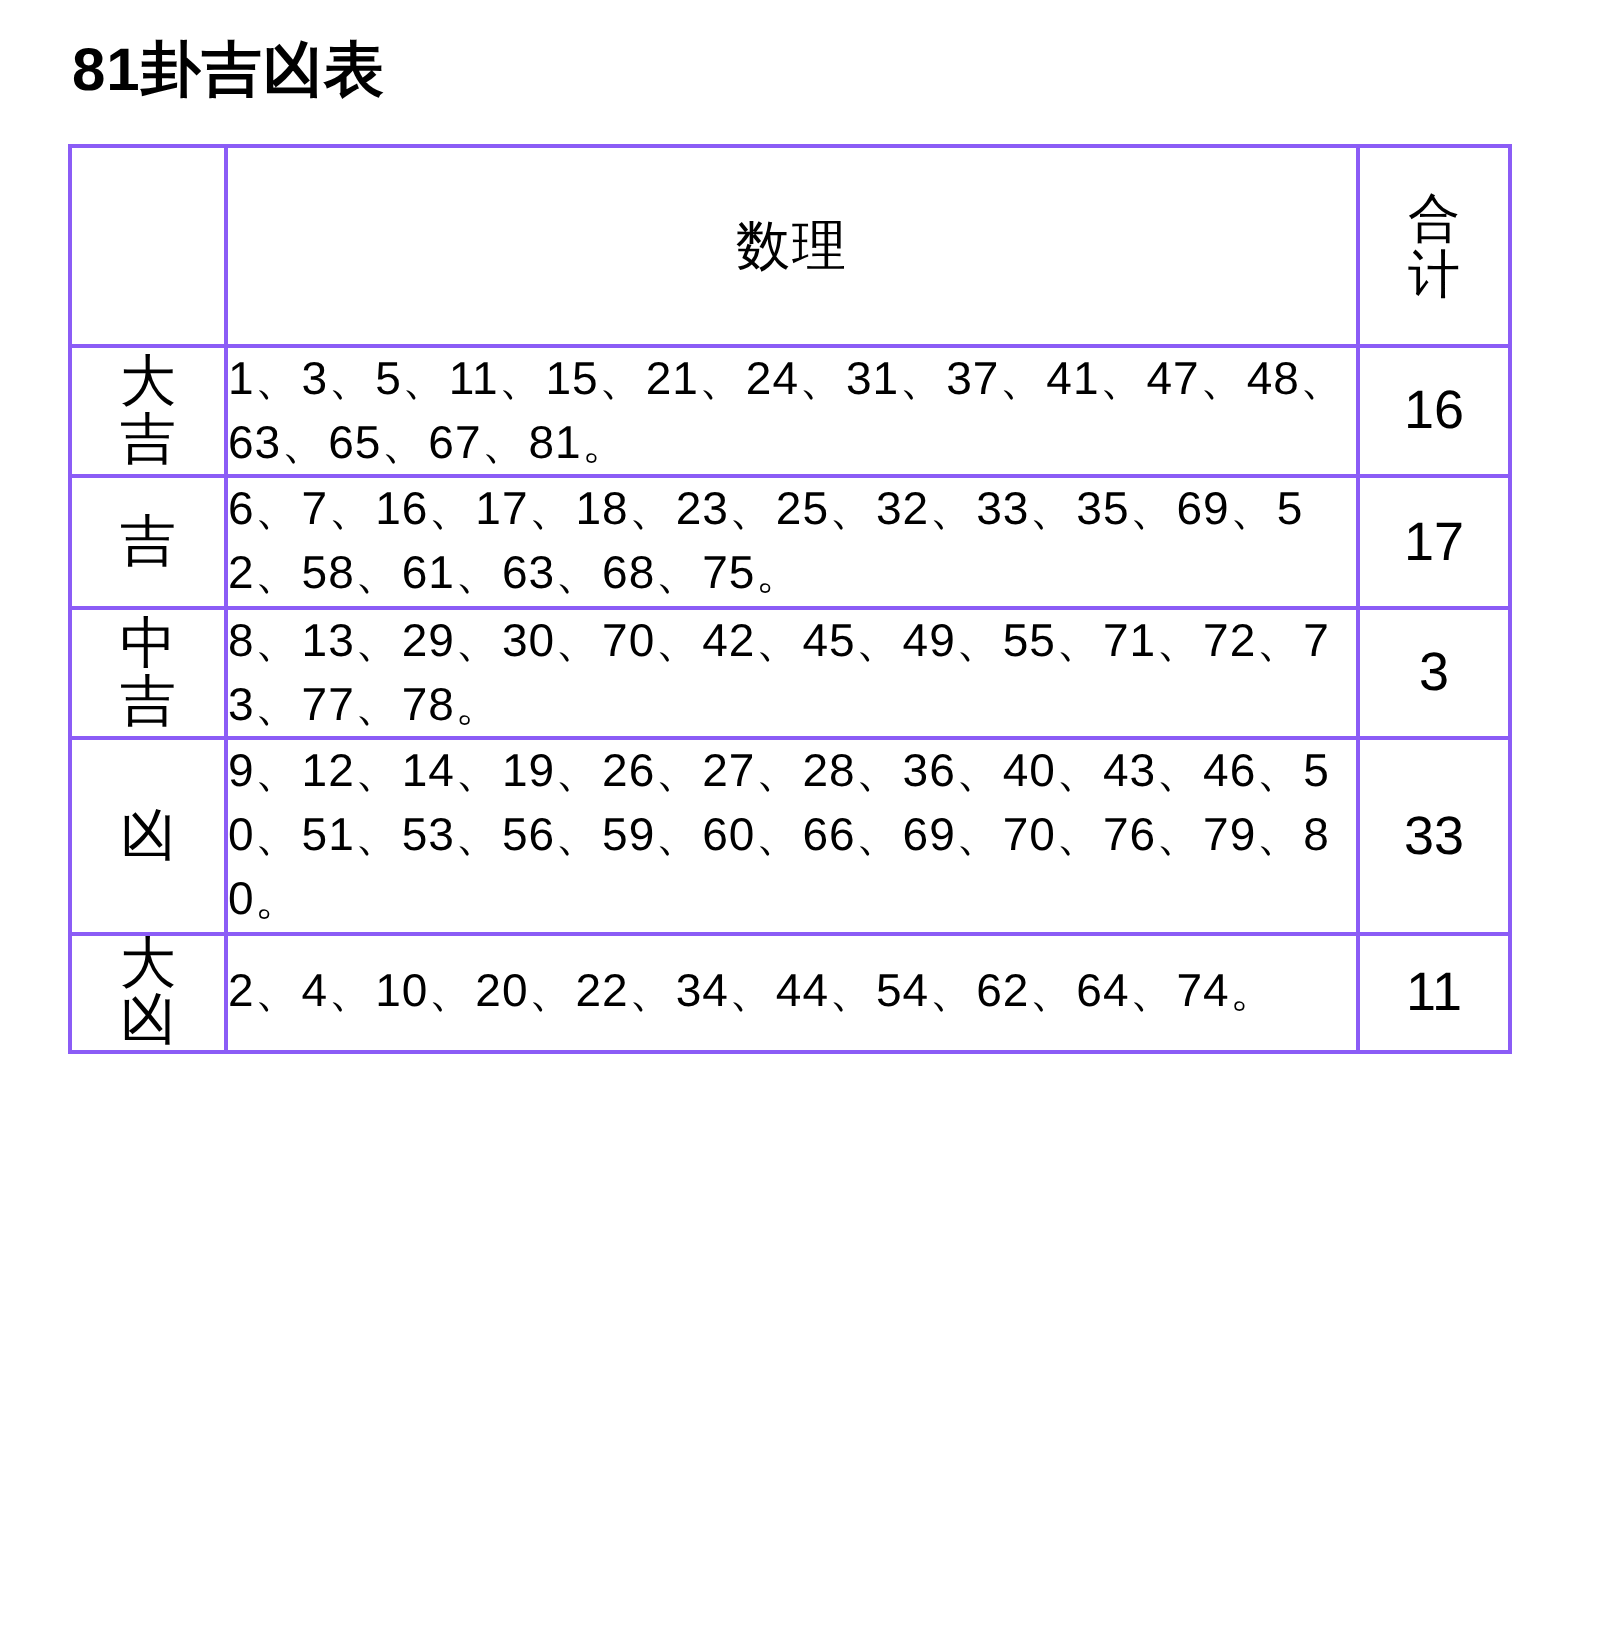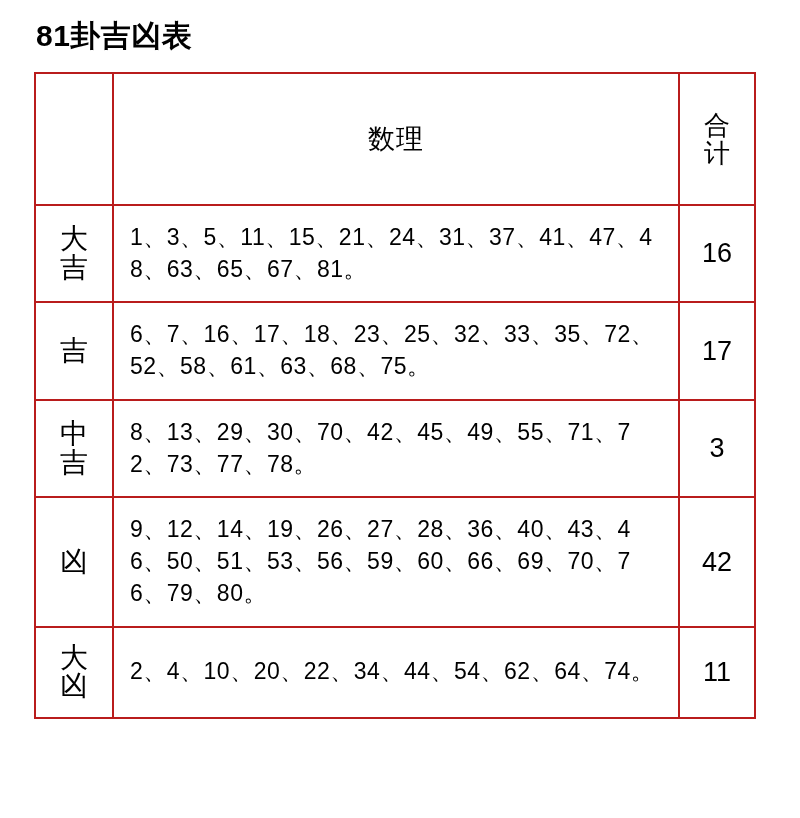--- a/index.html
+++ b/index.html
@@ -28,22 +28,22 @@
     margin: 0 0 18px 2px;
     line-height: 1.2;
   }
   table.luck-table {
     border-collapse: collapse;
     width: 720px;
     table-layout: fixed;
   }
   table.luck-table td,
   table.luck-table th {
-    border: 2px solid #b91c1c;
-    padding: 16px;
+    border: 2px solid #8b5cf6;
+    padding: 0;
     vertical-align: middle;
     font-weight: normal;
   }
   col.col-label { width: 78px; }
   col.col-values { width: 566px; }
   col.col-total { width: 76px; }
 
   .hdr-values {
     text-align: center;
     font-size: 27px;
@@ -111,35 +111,35 @@
       <tr>
         <td class="cell-label">
             <span class="v-char">大</span>
             <span class="v-char">吉</span>
           </td>
         <td class="cell-values">1、3、5、11、15、21、24、31、37、41、47、48、63、65、67、81。</td>
         <td class="cell-total">16</td>
       </tr>
       <tr>
         <td class="cell-label">吉</td>
-        <td class="cell-values">6、7、16、17、18、23、25、32、33、35、72、52、58、61、63、68、75。</td>
+        <td class="cell-values">6、7、16、17、18、23、25、32、33、35、69、52、58、61、63、68、75。</td>
         <td class="cell-total">17</td>
       </tr>
       <tr>
         <td class="cell-label">
             <span class="v-char">中</span>
             <span class="v-char">吉</span>
           </td>
         <td class="cell-values">8、13、29、30、70、42、45、49、55、71、72、73、77、78。</td>
         <td class="cell-total">3</td>
       </tr>
       <tr>
         <td class="cell-label">凶</td>
         <td class="cell-values">9、12、14、19、26、27、28、36、40、43、46、50、51、53、56、59、60、66、69、70、76、79、80。</td>
-        <td class="cell-total">42</td>
+        <td class="cell-total">33</td>
       </tr>
       <tr>
         <td class="cell-label">
             <span class="v-char">大</span>
             <span class="v-char">凶</span>
           </td>
         <td class="cell-values">2、4、10、20、22、34、44、54、62、64、74。</td>
         <td class="cell-total">11</td>
       </tr>
     </tbody>

